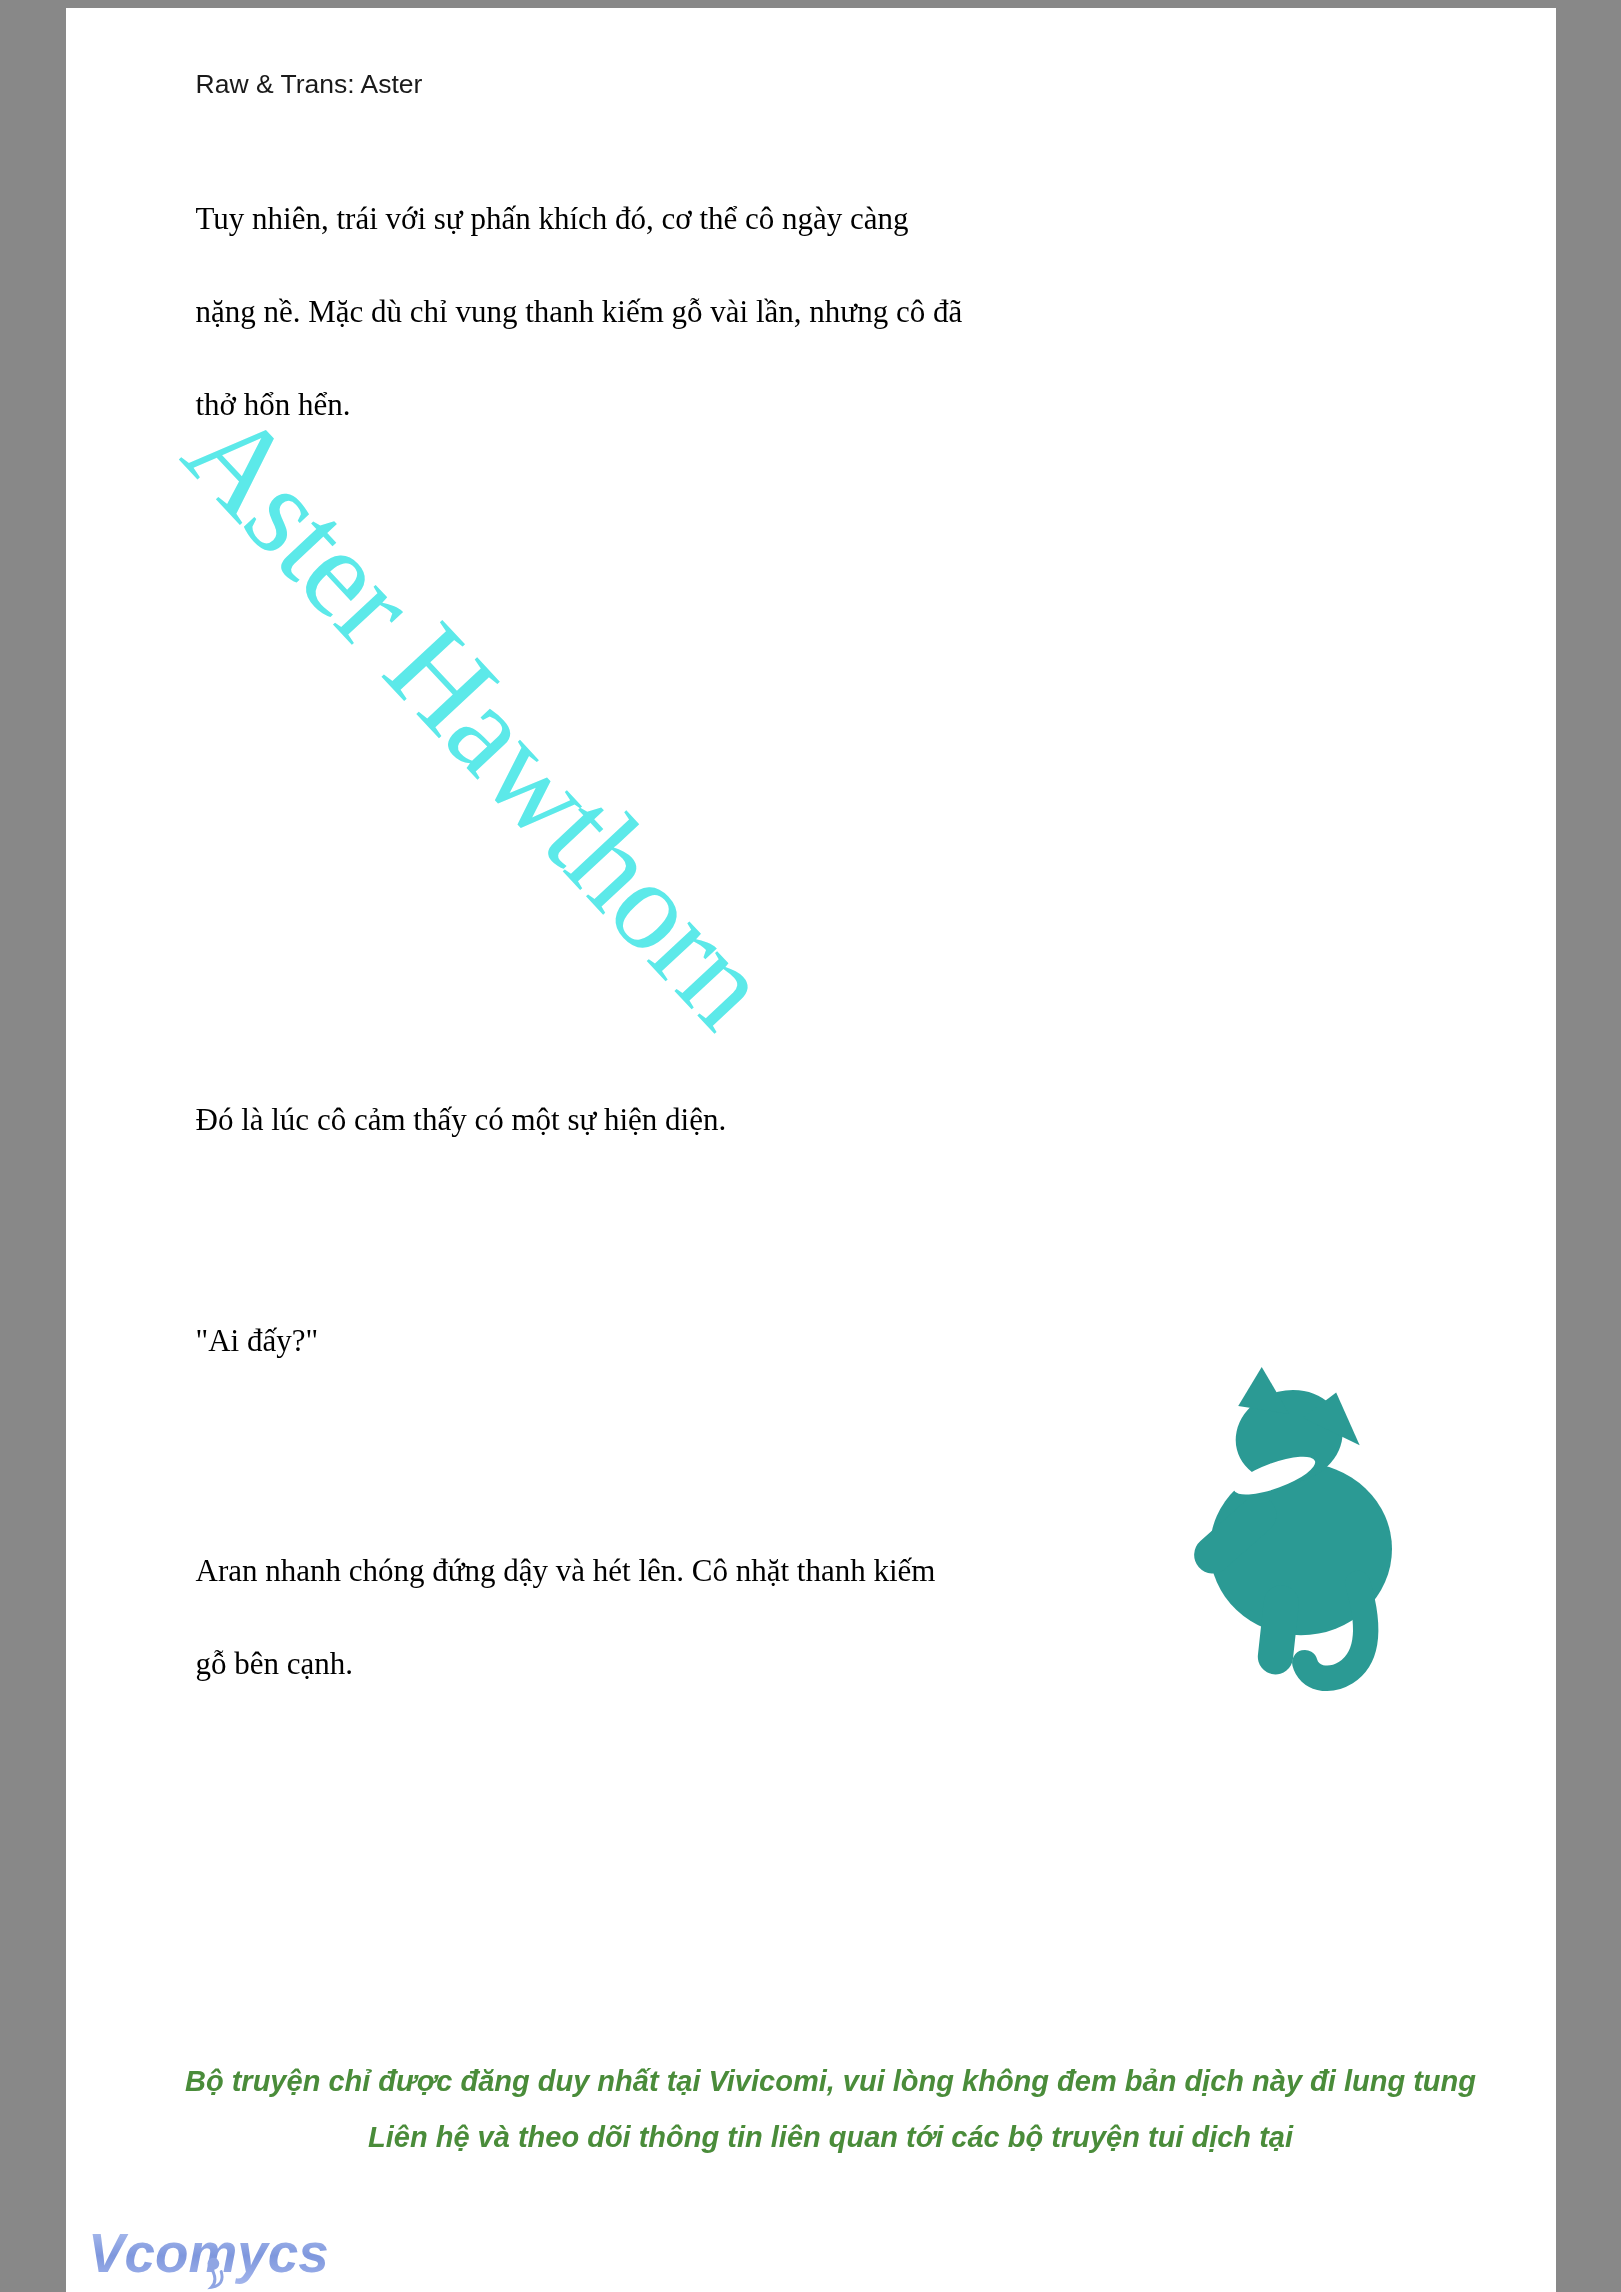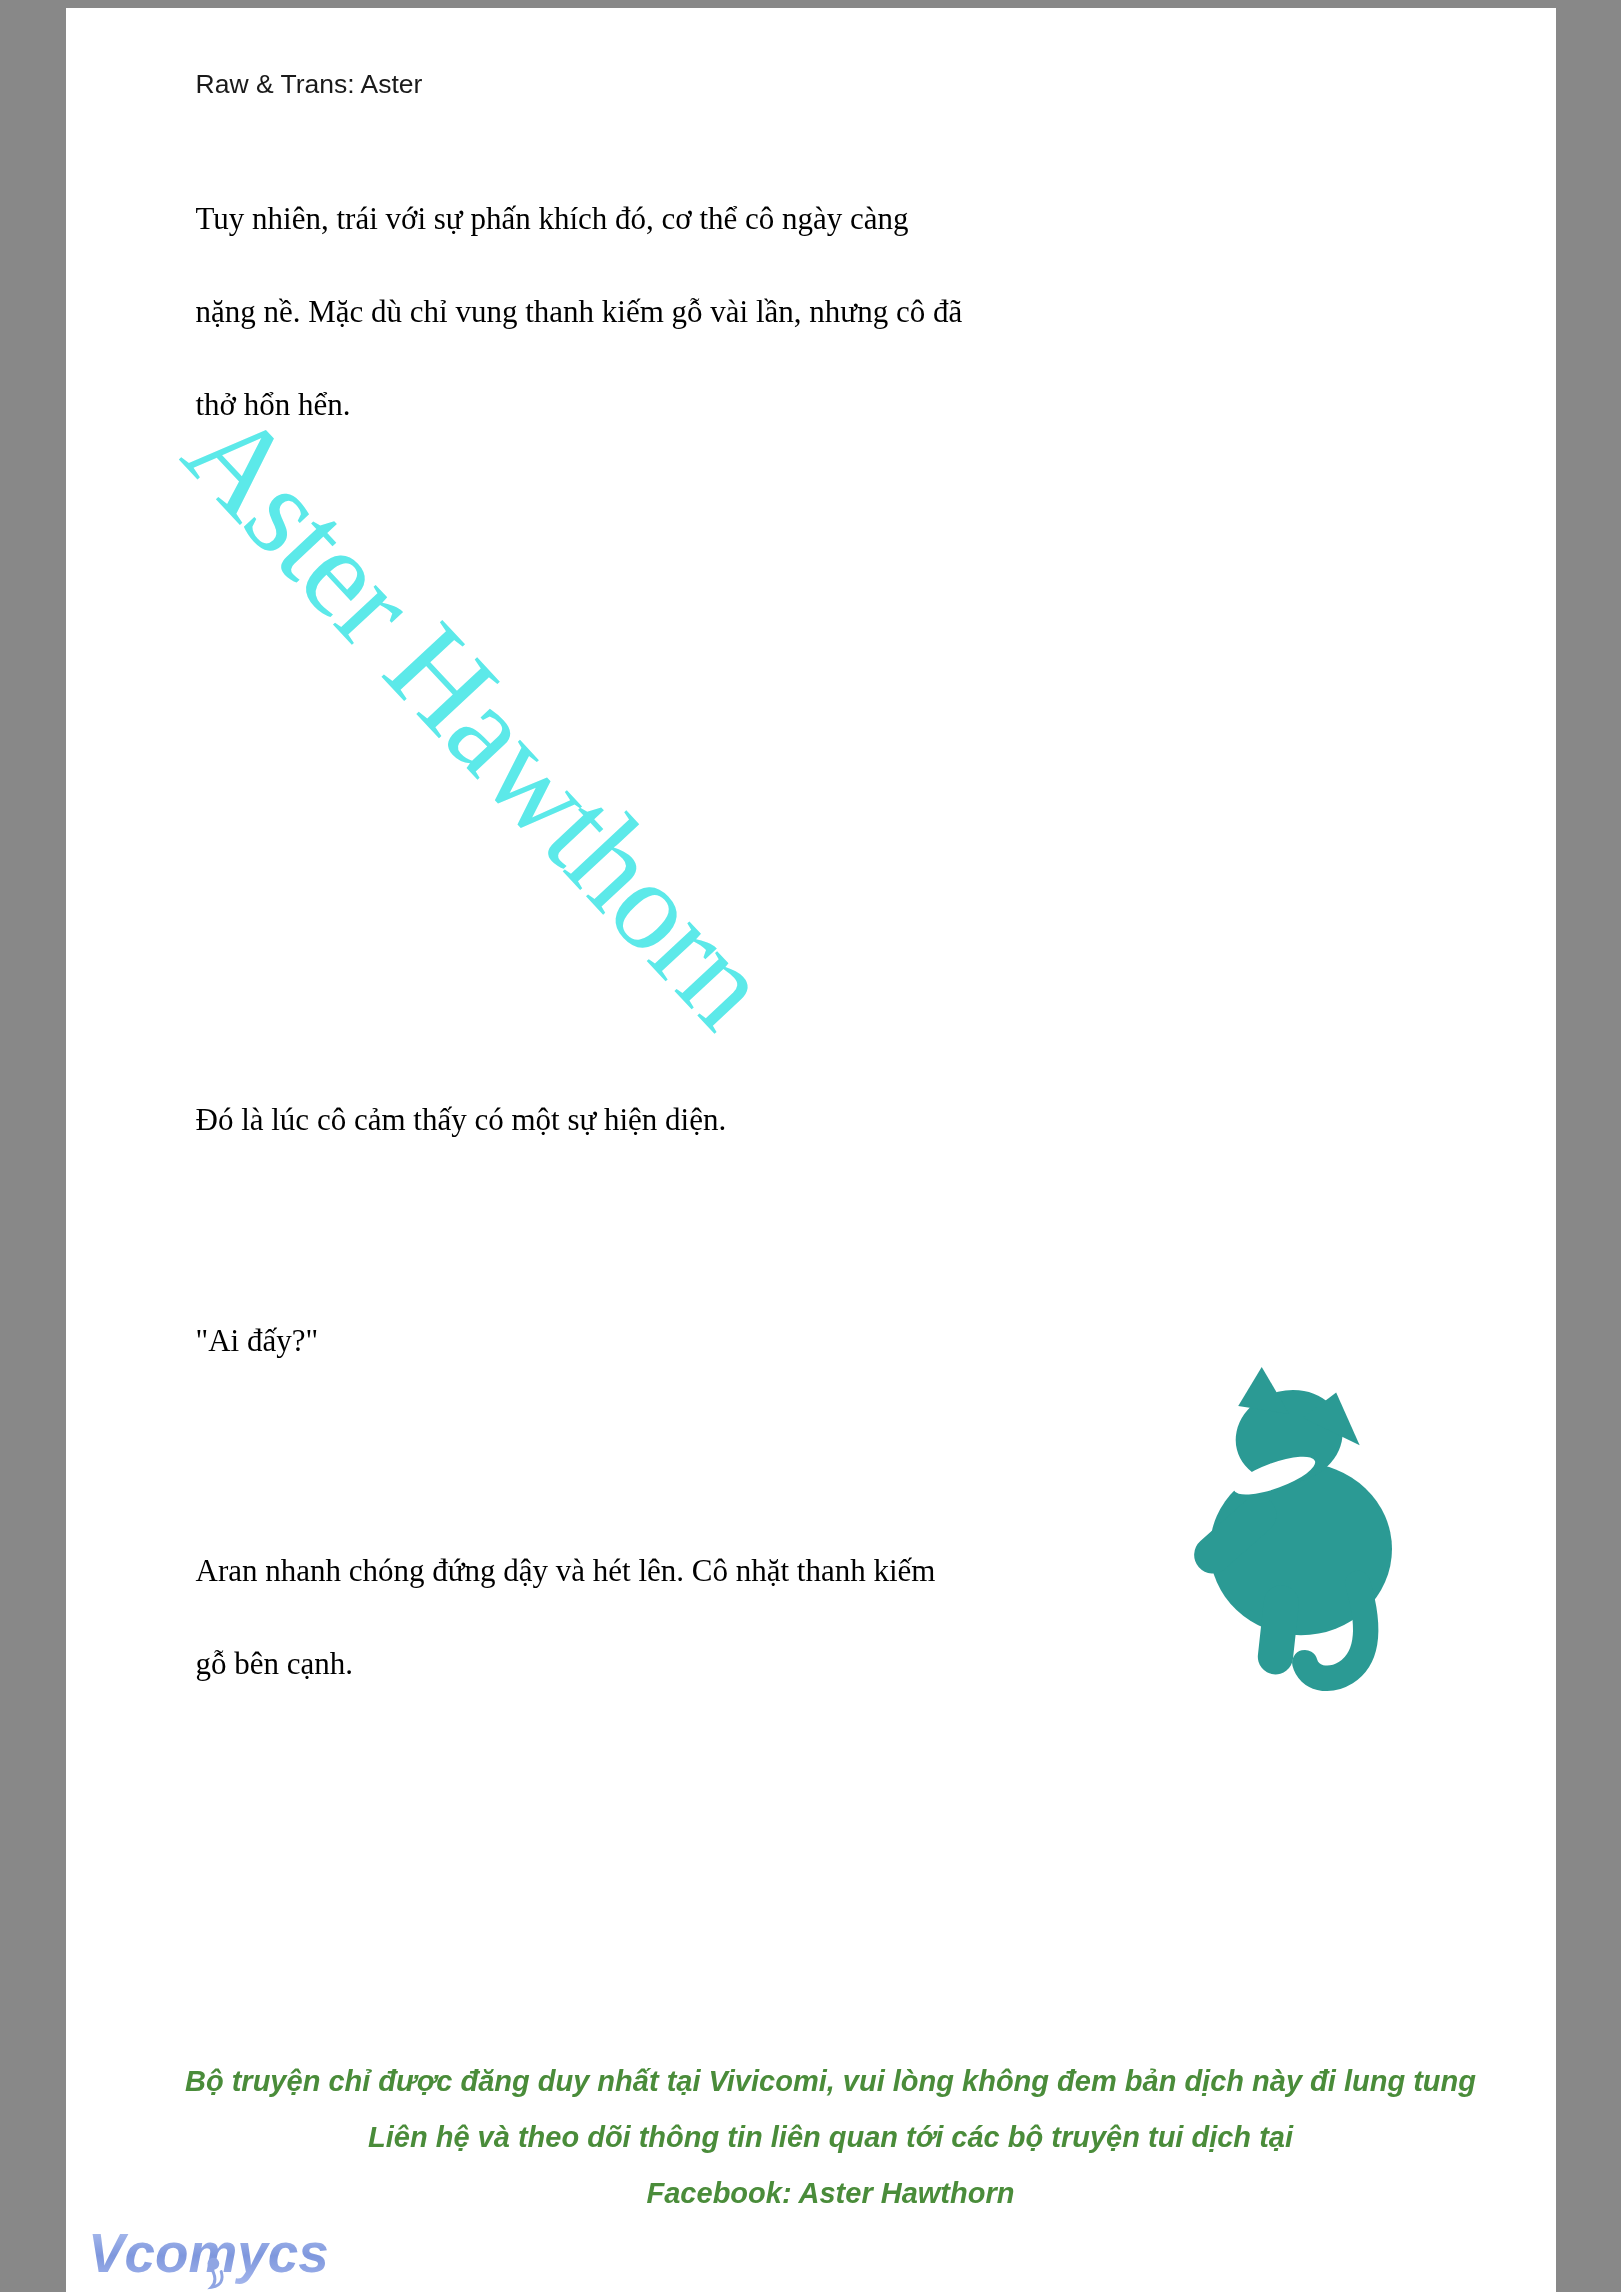--- a/index.html
+++ b/index.html
@@ -88,21 +88,20 @@
     <g stroke="#2b9a94" stroke-linecap="round" fill="none">
       <line x1="68" y1="155" x2="22" y2="196" stroke-width="38"></line>
       <line x1="92" y1="245" x2="86" y2="300" stroke-width="36"></line>
       <path d="M170,225 C184,272 180,302 158,316 C140,327 120,322 116,306" stroke-width="26"></path>
     </g>
   </svg>
 
   <div class="footer">
     <div class="f-line">Bộ truyện chỉ được đăng duy nhất tại Vivicomi, vui lòng không đem bản dịch này đi lung tung</div>
     <div class="f-line">Liên hệ và theo dõi thông tin liên quan tới các bộ truyện tui dịch tại</div>
-    <div class="f-line">Facebook: Aster Hawthorn</div>
   </div>
 
   <svg class="logo" viewBox="0 0 260 95" xmlns="http://www.w3.org/2000/svg" aria-hidden="true">
     <defs>
       <linearGradient id="lg-logo" x1="0" y1="0" x2="0" y2="1">
         <stop offset="0" stop-color="#b6c6f2"></stop>
         <stop offset="0.55" stop-color="#7e97dd"></stop>
         <stop offset="1" stop-color="#a3b5ec"></stop>
       </linearGradient>
     </defs>

